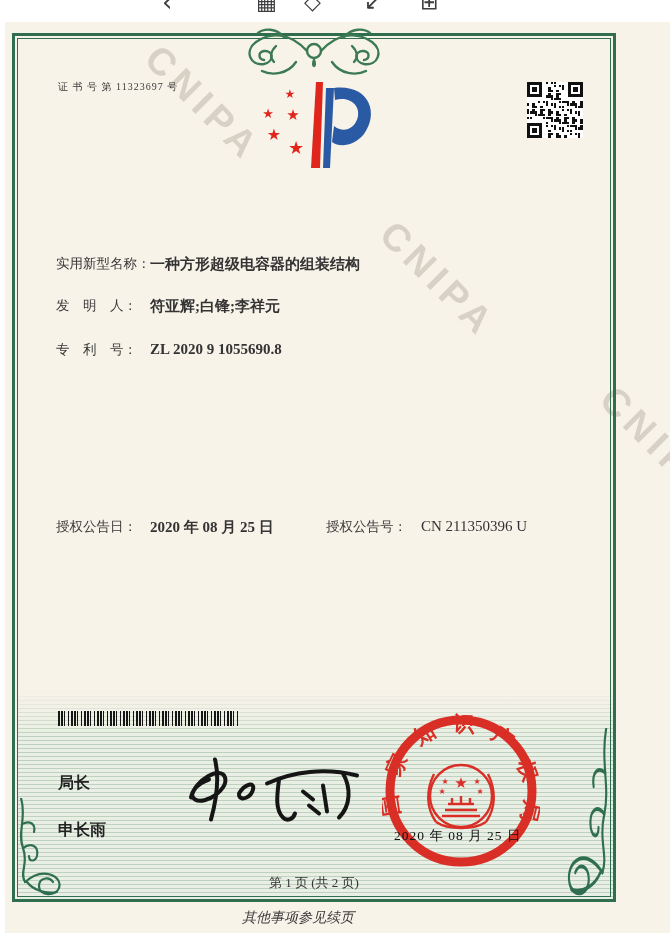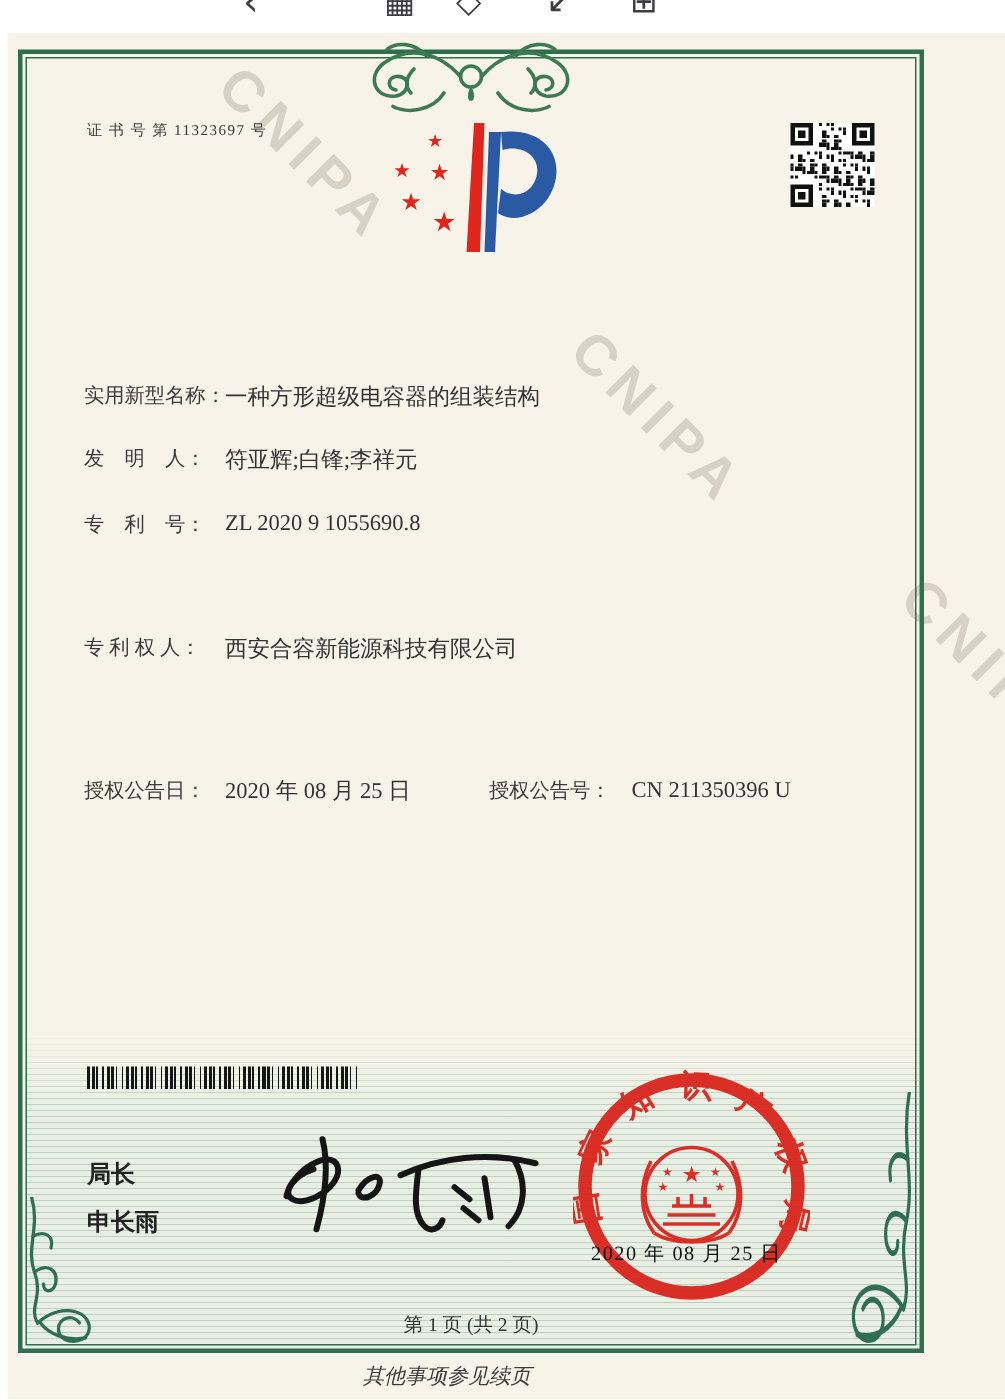--- a/index.html
+++ b/index.html
@@ -36,39 +36,39 @@
   .qr{position:absolute;left:527px;top:82px;width:56px;height:56px;background:#fff;z-index:4;}
   .qf{position:absolute;width:15px;height:15px;border:3px solid #111;box-sizing:border-box;}
   .qf::after{content:"";position:absolute;inset:2px;background:#111;}
   .qm{position:absolute;width:2.4px;height:2.4px;background:#111;}
 
   .title{position:absolute;left:0;right:40px;top:172px;z-index:4;text-align:center;
          font-size:34px;font-weight:bold;letter-spacing:7px;color:#141414;}
 
   .row{position:absolute;left:56px;z-index:4;color:#333;font-size:15px;white-space:nowrap;}
   .row .lab{display:inline-block;width:94px;font-size:13.5px;vertical-align:top;color:#3a3a3a;}
-  .row .val{display:inline-block;vertical-align:top;}
+  .row .val{display:inline-block;vertical-align:top;font-weight:bold;}
   .r1{top:255px}.r2{top:297px}.r3{top:341px}.r4{top:384px}.r5{top:423px}
   .r6{top:468px}.r6 .val{white-space:normal;max-width:396px;line-height:24px;}
   .r7{top:518px}
   .r7b{position:absolute;left:326px;top:518px;z-index:4;color:#333;font-size:15px;white-space:nowrap;}
   .r7b .lab{display:inline-block;width:95px;font-size:13.5px;color:#3a3a3a;}
 
   .paras{position:absolute;left:56px;top:543px;width:532px;z-index:4;font-size:15.5px;
          line-height:25.5px;color:#222;font-style:italic;}
   .paras p{margin:0;text-indent:2em;}
 
   .barcode{position:absolute;left:58px;top:711px;width:182px;height:15px;z-index:4;
     background:repeating-linear-gradient(90deg,#161616 0 2px,rgba(0,0,0,0) 2px 3px,
       #161616 3px 5px,rgba(0,0,0,0) 5px 6px,#161616 6px 7px,rgba(0,0,0,0) 7px 10px,
       #161616 10px 11px,rgba(0,0,0,0) 11px 13px);}
 
   .signer{position:absolute;left:58px;top:773px;z-index:4;color:#222;
           font-family:"Liberation Sans","DejaVu Sans",sans-serif;font-weight:bold;font-size:16px;}
-  .signer .t{margin-bottom:11px;}
+  .signer .t{margin-bottom:26px;}
   .signature{position:absolute;left:175px;top:752px;width:190px;height:75px;z-index:5;}
 
   .seal{position:absolute;left:382px;top:712px;width:158px;height:158px;z-index:5;opacity:.95;}
   .seal-date{position:absolute;left:394px;top:827px;z-index:6;font-size:13.5px;letter-spacing:1px;color:#111;white-space:nowrap;}
 
   .page-note{position:absolute;left:0;right:42px;top:874px;z-index:4;text-align:center;font-size:13px;color:#333;}
   .footer-note{position:absolute;left:0;right:74px;top:909px;z-index:4;text-align:center;
                font-size:14px;color:#3c3c3c;font-style:italic;}
 
   .orn{position:absolute;z-index:4;pointer-events:none;}
@@ -285,23 +285,20 @@
 
   <div class="row r1">
     <span class="lab">实用新型名称：</span><span class="val">一种方形超级电容器的组装结构</span>
   </div>
   <div class="row r2">
     <span class="lab">发　明　人：</span><span class="val">符亚辉;白锋;李祥元</span>
   </div>
   <div class="row r3">
     <span class="lab">专　利　号：</span><span class="val">ZL 2020 9 1055690.8</span>
   </div>
-  <div class="row r5">
-    <span class="lab">专 利 权 人：</span><span class="val">西安合容新能源科技有限公司</span>
-  </div>
   <div class="row r7">
     <span class="lab">授权公告日：</span><span class="val">2020 年 08 月 25 日</span>
   </div>
   <div class="r7b">
     <span class="lab">授权公告号：</span><span class="val">CN 211350396 U</span>
   </div>
 
 
   <div class="barcode"></div>
 

